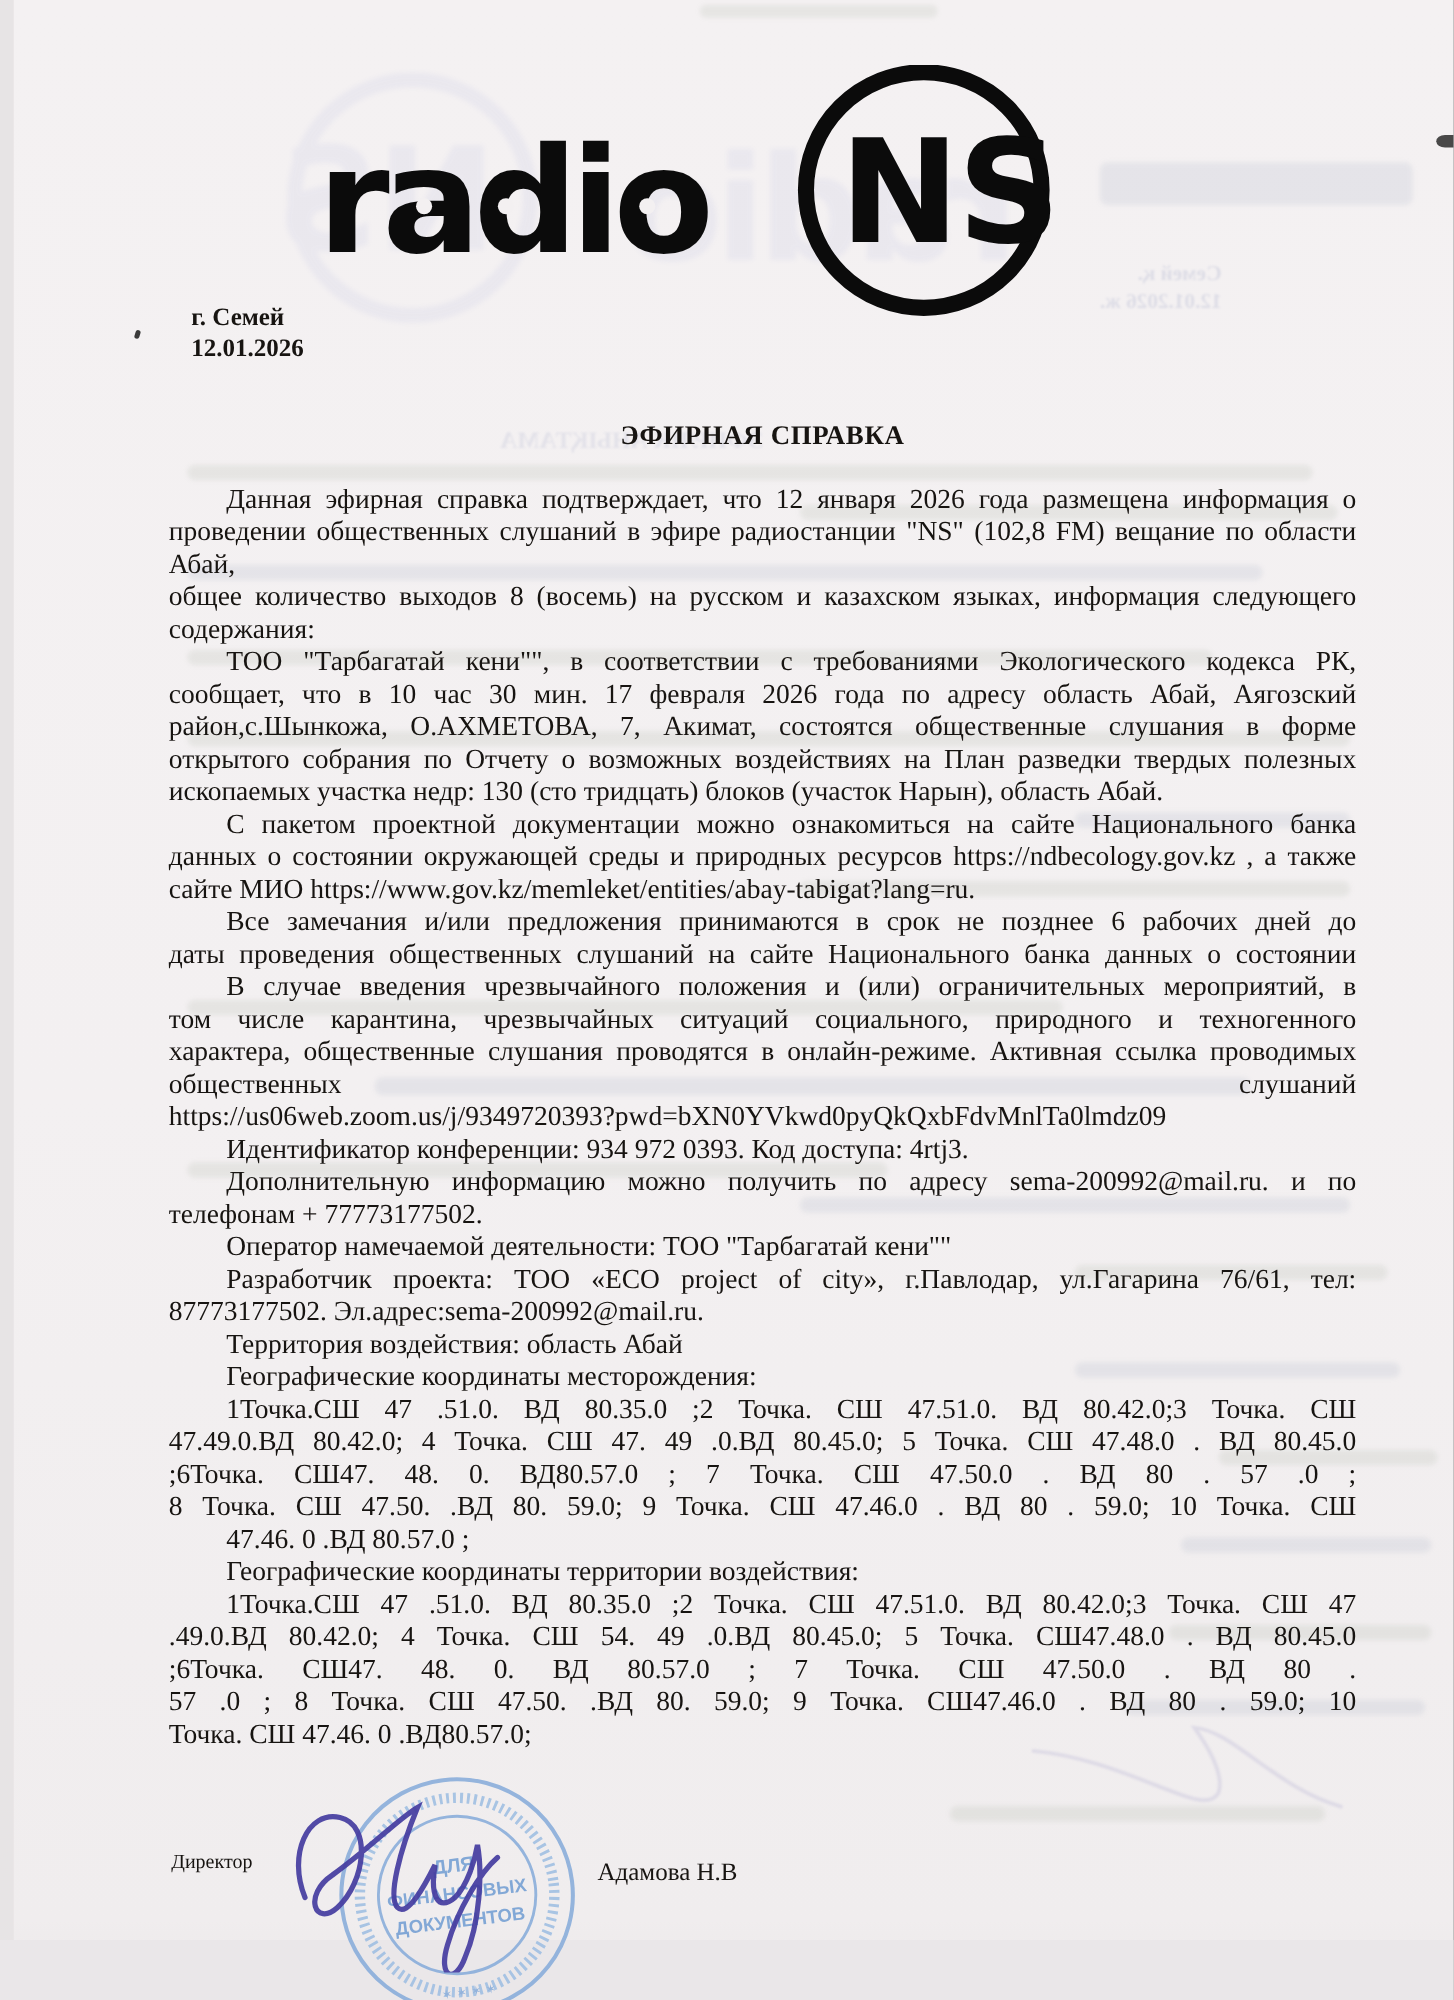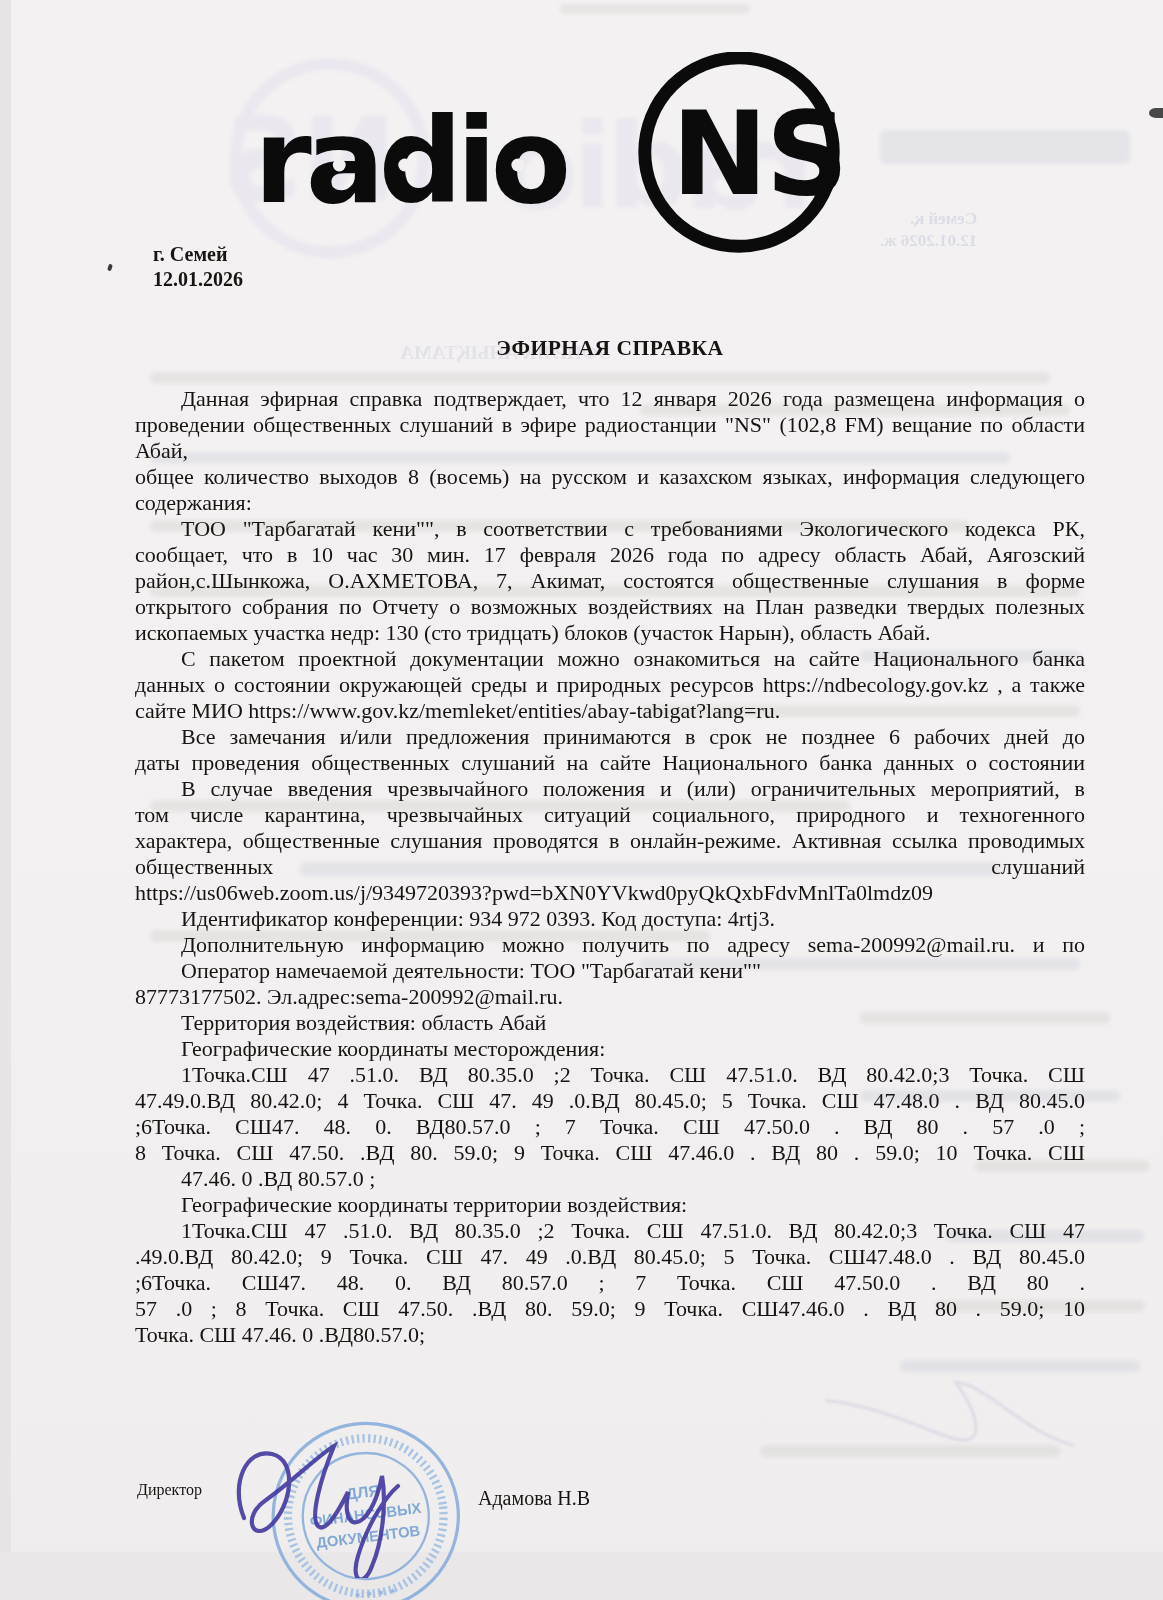--- a/index.html
+++ b/index.html
@@ -121,32 +121,34 @@
       <div class="bl">сайте МИО https://www.gov.kz/memleket/entities/abay-tabigat?lang=ru.</div>
       <div class="bl j i">Все замечания и/или предложения принимаются в срок не позднее 6 рабочих дней до</div>
       <div class="bl j">даты проведения общественных слушаний на сайте Национального банка данных о состоянии</div>
       <div class="bl j i">В случае введения чрезвычайного положения и (или) ограничительных мероприятий, в</div>
       <div class="bl j">том числе карантина, чрезвычайных ситуаций социального, природного и техногенного</div>
       <div class="bl j">характера, общественные слушания проводятся в онлайн-режиме. Активная ссылка проводимых</div>
       <div class="bl j">общественных слушаний</div>
       <div class="bl">https://us06web.zoom.us/j/9349720393?pwd=bXN0YVkwd0pyQkQxbFdvMnlTa0lmdz09</div>
       <div class="bl i">Идентификатор конференции: 934 972 0393. Код доступа: 4rtj3.</div>
       <div class="bl j i">Дополнительную информацию можно получить по адресу sema-200992@mail.ru. и по</div>
+      <div class="bl">телефонам + 77773177502.</div>
       <div class="bl i">Оператор намечаемой деятельности: ТОО "Тарбагатай кени""</div>
+      <div class="bl j i">Разработчик проекта: ТОО «ECO project of city», г.Павлодар, ул.Гагарина 76/61, тел:</div>
       <div class="bl">87773177502. Эл.адрес:sema-200992@mail.ru.</div>
       <div class="bl i">Территория воздействия: область Абай</div>
       <div class="bl i">Географические координаты месторождения:</div>
       <div class="bl j i">1Точка.СШ 47 .51.0. ВД 80.35.0 ;2 Точка. СШ 47.51.0. ВД 80.42.0;3 Точка. СШ</div>
       <div class="bl j">47.49.0.ВД 80.42.0; 4 Точка. СШ 47. 49 .0.ВД 80.45.0; 5 Точка. СШ 47.48.0 . ВД 80.45.0</div>
       <div class="bl j">;6Точка. СШ47. 48. 0. ВД80.57.0 ; 7 Точка. СШ 47.50.0 . ВД 80 . 57 .0 ;</div>
       <div class="bl j">8 Точка. СШ 47.50. .ВД 80. 59.0; 9 Точка. СШ 47.46.0 . ВД 80 . 59.0; 10 Точка. СШ</div>
       <div class="bl i">47.46. 0 .ВД 80.57.0 ;</div>
       <div class="bl i">Географические координаты территории воздействия:</div>
       <div class="bl j i">1Точка.СШ 47 .51.0. ВД 80.35.0 ;2 Точка. СШ 47.51.0. ВД 80.42.0;3 Точка. СШ 47</div>
-      <div class="bl j">.49.0.ВД 80.42.0; 9 Точка. СШ 47. 49 .0.ВД 80.45.0; 5 Точка. СШ47.48.0 . ВД 80.45.0</div>
+      <div class="bl j">.49.0.ВД 80.42.0; 4 Точка. СШ 54. 49 .0.ВД 80.45.0; 5 Точка. СШ47.48.0 . ВД 80.45.0</div>
       <div class="bl j">;6Точка. СШ47. 48. 0. ВД 80.57.0 ; 7 Точка. СШ 47.50.0 . ВД 80 .</div>
       <div class="bl j">57 .0 ; 8 Точка. СШ 47.50. .ВД 80. 59.0; 9 Точка. СШ47.46.0 . ВД 80 . 59.0; 10</div>
       <div class="bl">Точка. СШ 47.46. 0 .ВД80.57.0;</div>
     </div>
 
   <div class="sig-role">Директор</div>
   <div class="sig-name">Адамова Н.В</div>
 
   <div class="stamp">
     <svg width="216" height="200" viewBox="0 0 216 216">

